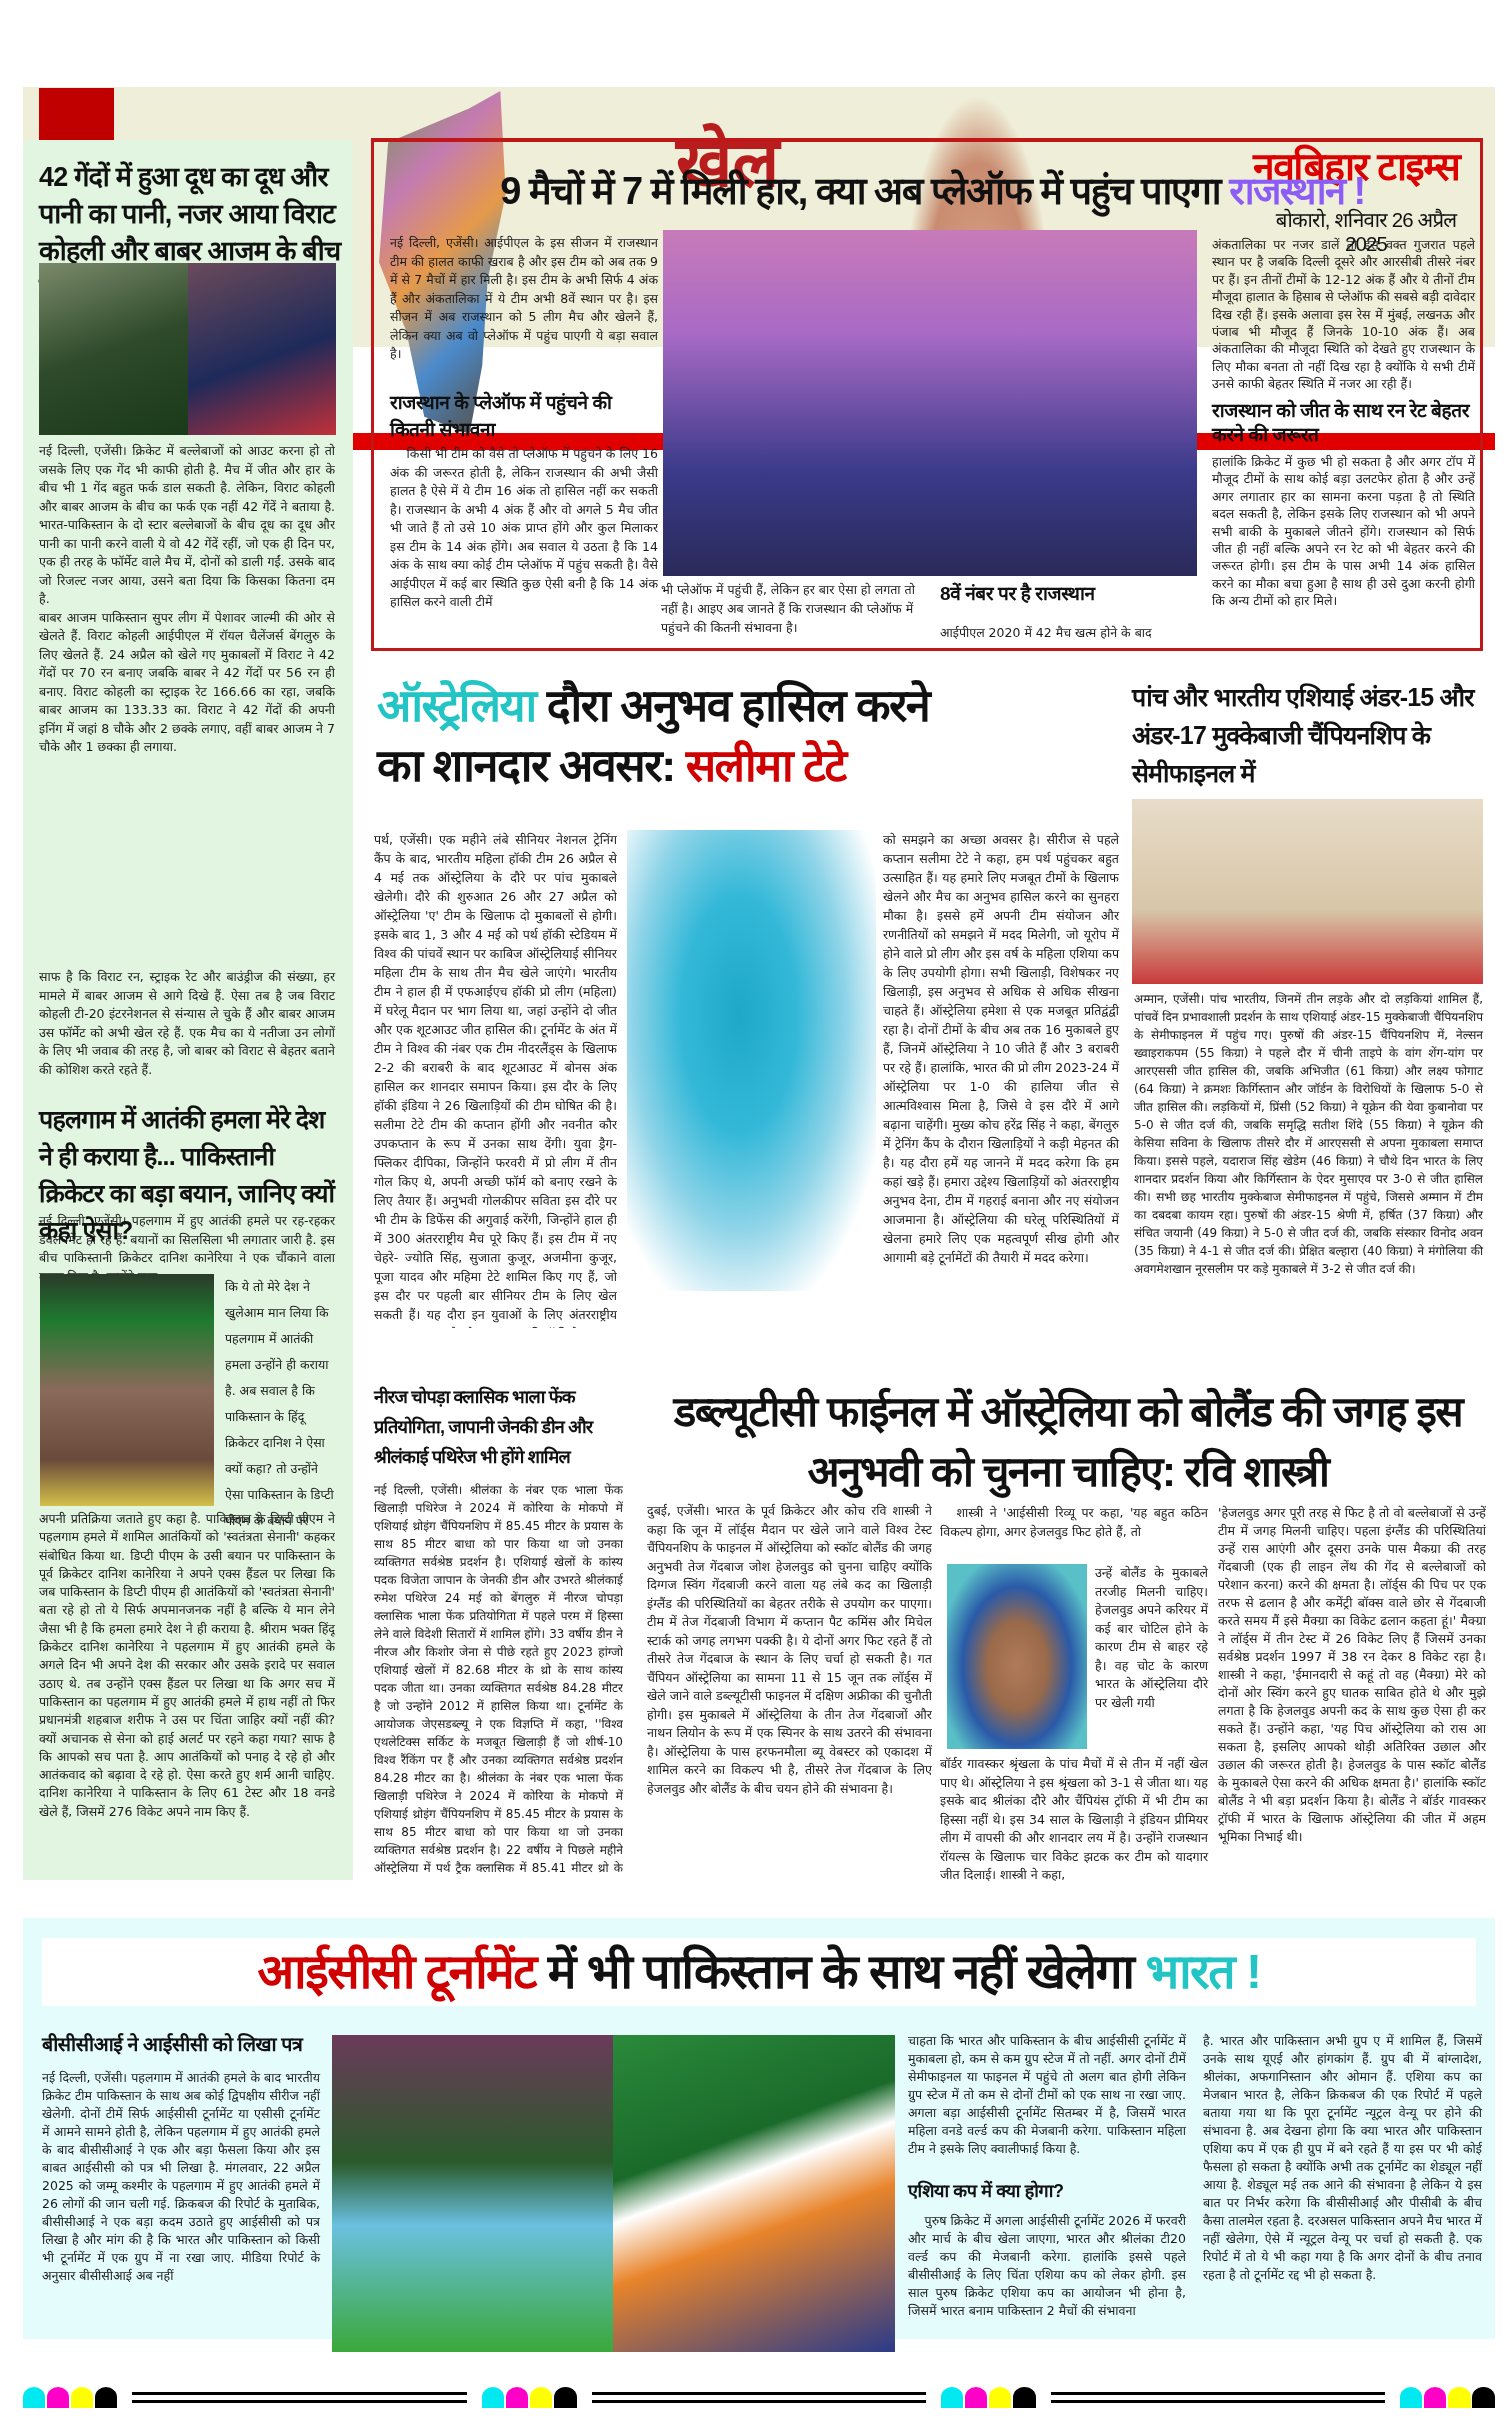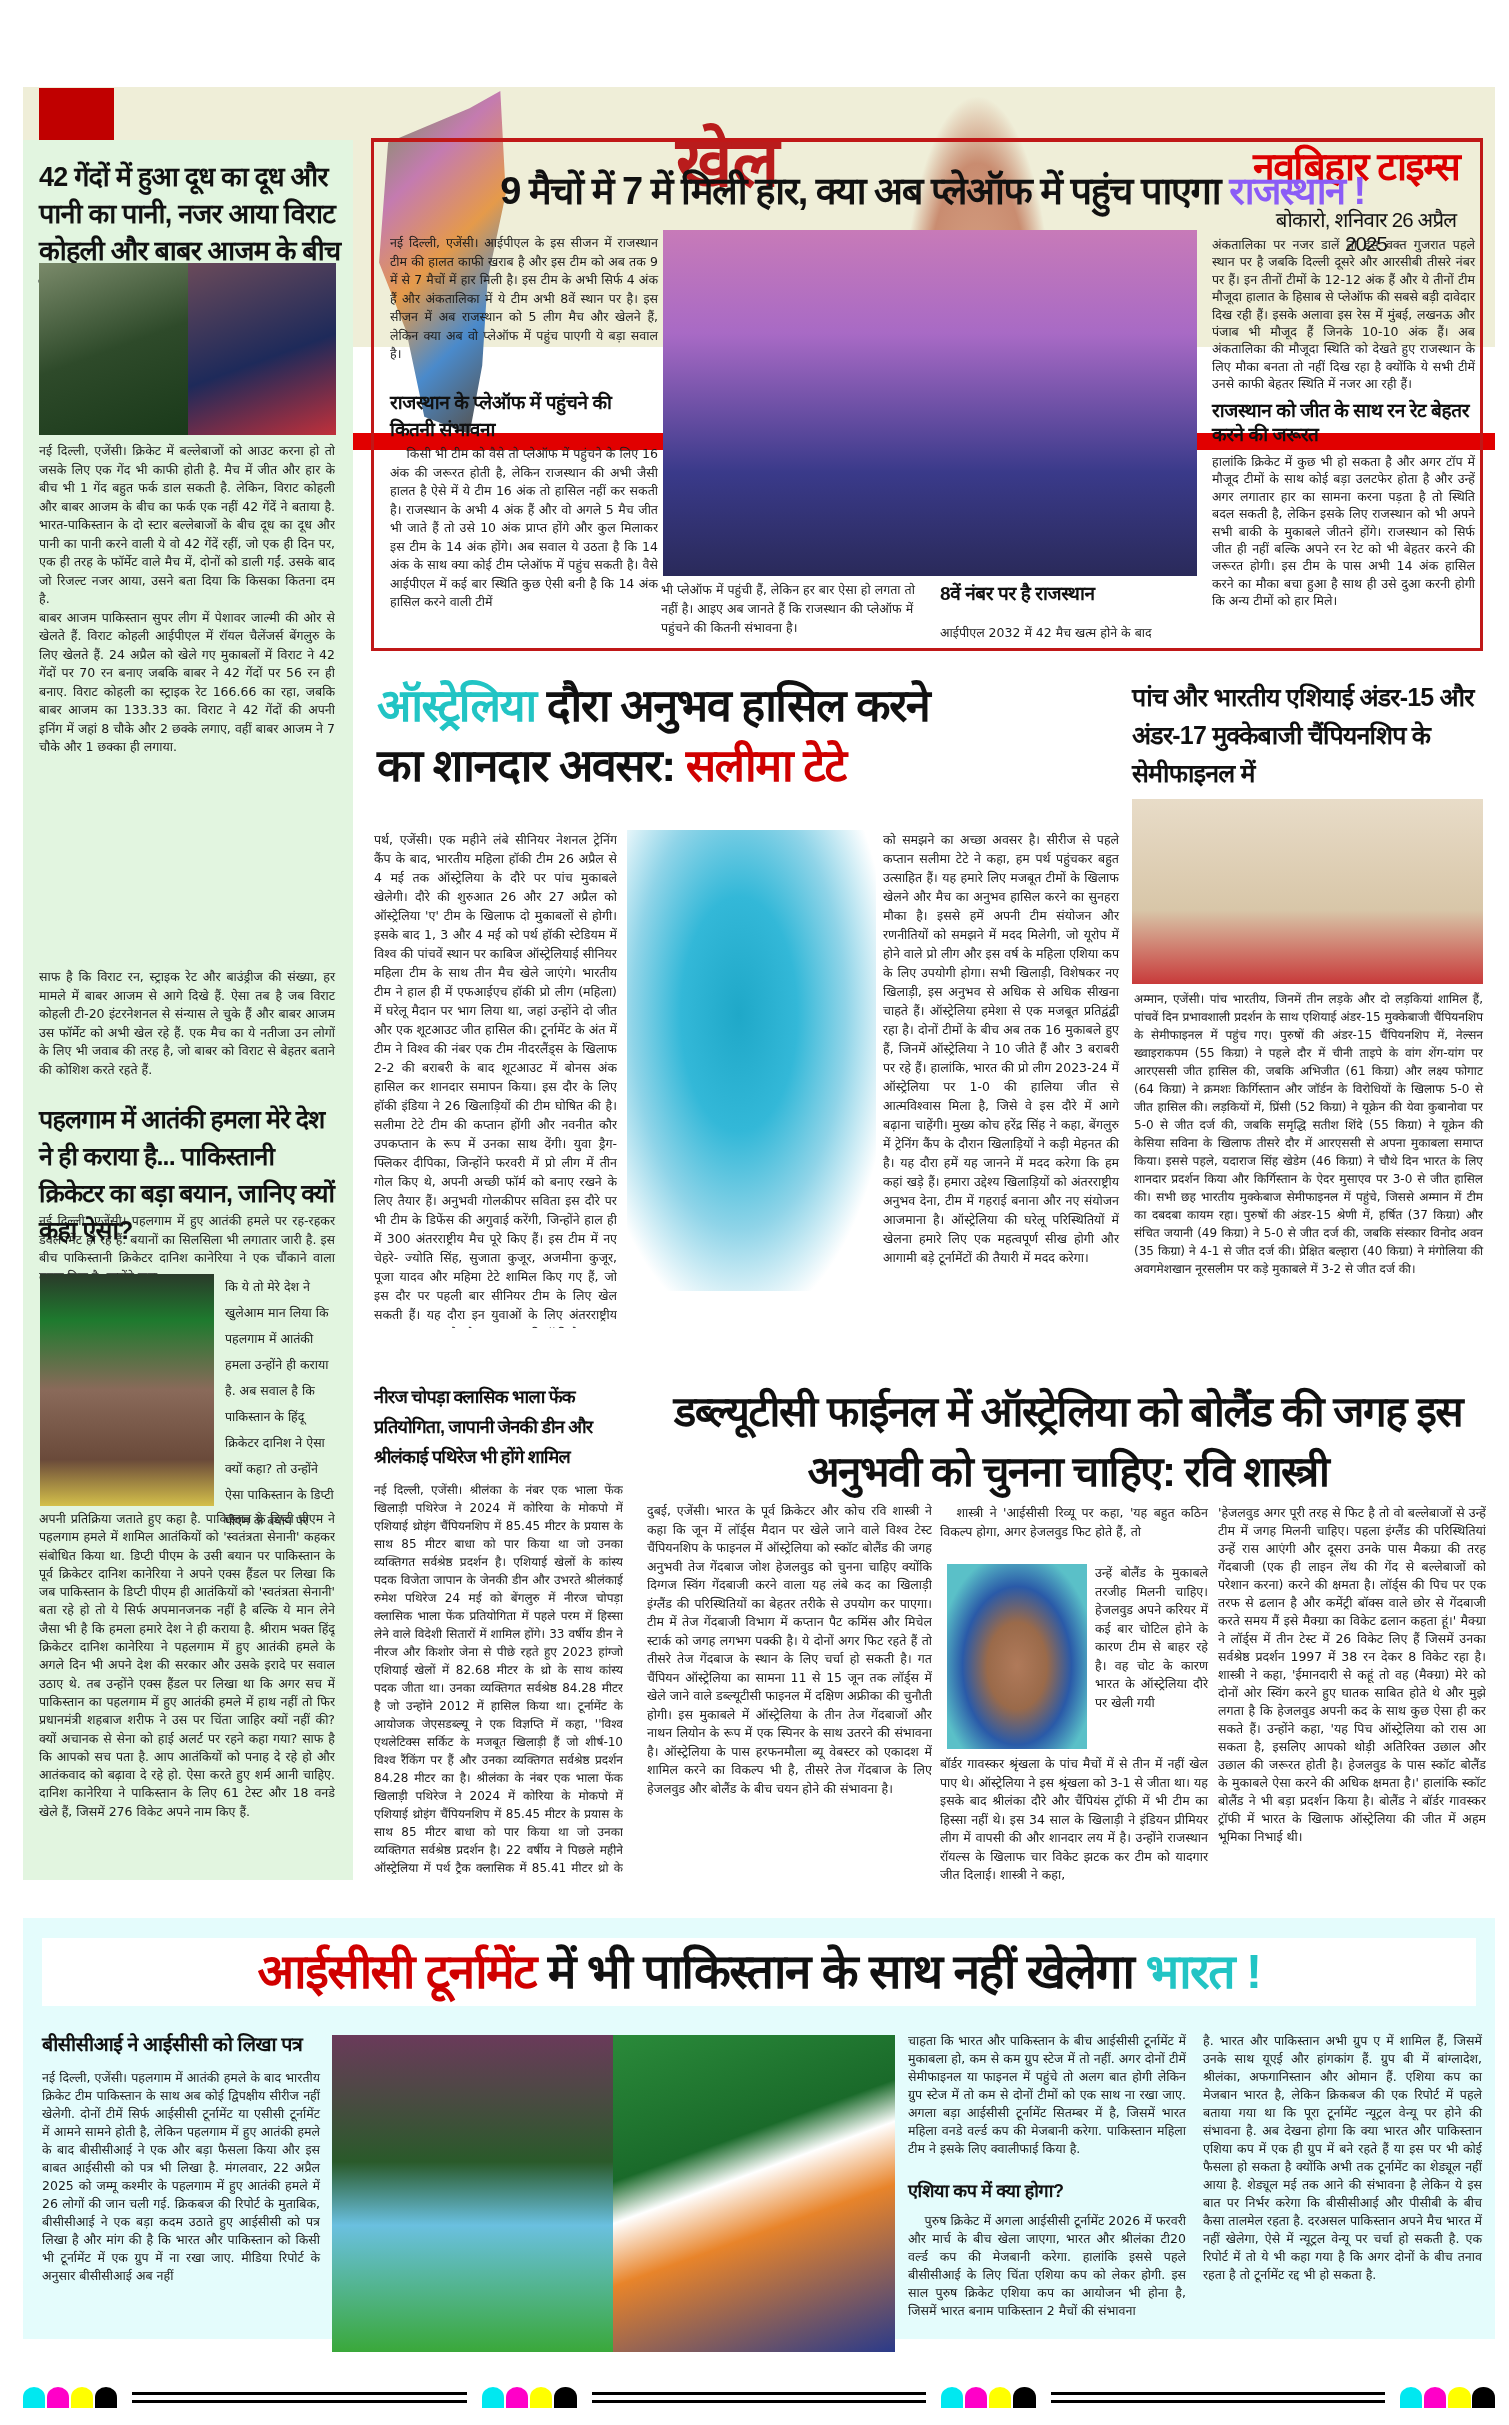--- a/index.html
+++ b/index.html
@@ -48,21 +48,21 @@
 <div class="abs" style="left:371px;top:138px;width:1112px;height:513px;border:3.8px solid #c01818;border-top-width:4.5px"></div>
 <div class="abs hd" style="left:385px;top:165px;width:1095px;text-align:center;font-size:38px;line-height:53px;letter-spacing:-1.5px">
   <span>9 मैचों में 7 में मिली हार, क्या अब प्लेऑफ में पहुंच पाएगा</span> <span style="color:#8b5cf6">राजस्थान !</span>
 </div>
 <div class="abs txt" style="left:390px;top:234px;width:268px;font-size:12.5px;line-height:18.5px">नई दिल्ली, एजेंसी। आईपीएल के इस सीजन में राजस्थान टीम की हालत काफी खराब है और इस टीम को अब तक 9 में से 7 मैचों में हार मिली है। इस टीम के अभी सिर्फ 4 अंक हैं और अंकतालिका में ये टीम अभी 8वें स्थान पर है। इस सीजन में अब राजस्थान को 5 लीग मैच और खेलने हैं, लेकिन क्या अब वो प्लेऑफ में पहुंच पाएगी ये बड़ा सवाल है।</div>
 <div class="abs sub" style="left:390px;top:389px;width:268px;font-size:19px;line-height:27px">राजस्थान के प्लेऑफ में पहुंचने की कितनी संभावना</div>
 <div class="abs txt" style="left:390px;top:445px;width:268px;height:196px;overflow:hidden;font-size:12.5px;line-height:18.5px;text-indent:16.6px">किसी भी टीम को वैसे तो प्लेऑफ में पहुंचने के लिए 16 अंक की जरूरत होती है, लेकिन राजस्थान की अभी जैसी हालत है ऐसे में ये टीम 16 अंक तो हासिल नहीं कर सकती है। राजस्थान के अभी 4 अंक हैं और वो अगले 5 मैच जीत भी जाते हैं तो उसे 10 अंक प्राप्त होंगे और कुल मिलाकर इस टीम के 14 अंक होंगे। अब सवाल ये उठता है कि 14 अंक के साथ क्या कोई टीम प्लेऑफ में पहुंच सकती है। वैसे आईपीएल में कई बार स्थिति कुछ ऐसी बनी है कि 14 अंक हासिल करने वाली टीमें</div>
 <div class="abs img" style="left:663px;top:230px;width:534px;height:346px;background:linear-gradient(180deg,#c77ab8 0%,#a86ac5 30%,#3a3a8a 70%,#2a2a5a 100%)"></div>
 <div class="abs cap" style="left:661px;top:580px;width:264px;font-size:12.5px;line-height:19px">भी प्लेऑफ में पहुंची हैं, लेकिन हर बार ऐसा हो लगता तो नहीं है। आइए अब जानते हैं कि राजस्थान की प्लेऑफ में पहुंचने की कितनी संभावना है।</div>
 <div class="abs sub" style="left:940px;top:580px;width:257px;font-size:19px;line-height:27px">8वें नंबर पर है राजस्थान</div>
-<div class="abs cap" style="left:940px;top:623px;width:257px;font-size:12.5px">आईपीएल 2032 में 42 मैच खत्म होने के बाद</div>
+<div class="abs cap" style="left:940px;top:623px;width:257px;font-size:12.5px">आईपीएल 2020 में 42 मैच खत्म होने के बाद</div>
 <div class="abs txt" style="left:1212px;top:236px;width:263px;font-size:12.5px;line-height:17.4px">अंकतालिका पर नजर डालें तो इस वक्त गुजरात पहले स्थान पर है जबकि दिल्ली दूसरे और आरसीबी तीसरे नंबर पर हैं। इन तीनों टीमों के 12-12 अंक हैं और ये तीनों टीम मौजूदा हालात के हिसाब से प्लेऑफ की सबसे बड़ी दावेदार दिख रही हैं। इसके अलावा इस रेस में मुंबई, लखनऊ और पंजाब भी मौजूद हैं जिनके 10-10 अंक हैं। अब अंकतालिका की मौजूदा स्थिति को देखते हुए राजस्थान के लिए मौका बनता तो नहीं दिख रहा है क्योंकि ये सभी टीमें उनसे काफी बेहतर स्थिति में नजर आ रही हैं।</div>
 <div class="abs sub" style="left:1212px;top:399px;width:263px;font-size:19px;line-height:24px">राजस्थान को जीत के साथ रन रेट बेहतर करने की जरूरत</div>
 <div class="abs txt" style="left:1212px;top:453px;width:263px;font-size:12.5px;line-height:17.4px">हालांकि क्रिकेट में कुछ भी हो सकता है और अगर टॉप में मौजूद टीमों के साथ कोई बड़ा उलटफेर होता है और उन्हें अगर लगातार हार का सामना करना पड़ता है तो स्थिति बदल सकती है, लेकिन इसके लिए राजस्थान को भी अपने सभी बाकी के मुकाबले जीतने होंगे। राजस्थान को सिर्फ जीत ही नहीं बल्कि अपने रन रेट को भी बेहतर करने की जरूरत होगी। इस टीम के पास अभी 14 अंक हासिल करने का मौका बचा हुआ है साथ ही उसे दुआ करनी होगी कि अन्य टीमों को हार मिले।</div>
 
 <div class="abs hd" style="left:377px;top:676px;width:747px;text-align:left;font-size:45px;line-height:60px;letter-spacing:-1.5px">
   <span style="color:#22c4c4">ऑस्ट्रेलिया</span><span> दौरा अनुभव हासिल करने</span><br>
   <span>का शानदार अवसर: </span><span style="color:#d00000">सलीमा टेटे</span>
 </div>
 <div class="abs txt" style="left:374px;top:830px;width:243px;height:498px;overflow:hidden;font-size:12.5px;line-height:19px">पर्थ, एजेंसी। एक महीने लंबे सीनियर नेशनल ट्रेनिंग कैंप के बाद, भारतीय महिला हॉकी टीम 26 अप्रैल से 4 मई तक ऑस्ट्रेलिया के दौरे पर पांच मुकाबले खेलेगी। दौरे की शुरुआत 26 और 27 अप्रैल को ऑस्ट्रेलिया 'ए' टीम के खिलाफ दो मुकाबलों से होगी। इसके बाद 1, 3 और 4 मई को पर्थ हॉकी स्टेडियम में विश्व की पांचवें स्थान पर काबिज ऑस्ट्रेलियाई सीनियर महिला टीम के साथ तीन मैच खेले जाएंगे। भारतीय टीम ने हाल ही में एफआईएच हॉकी प्रो लीग (महिला) में घरेलू मैदान पर भाग लिया था, जहां उन्होंने दो जीत और एक शूटआउट जीत हासिल की। टूर्नामेंट के अंत में टीम ने विश्व की नंबर एक टीम नीदरलैंड्स के खिलाफ 2-2 की बराबरी के बाद शूटआउट में बोनस अंक हासिल कर शानदार समापन किया। इस दौर के लिए हॉकी इंडिया ने 26 खिलाड़ियों की टीम घोषित की है। सलीमा टेटे टीम की कप्तान होंगी और नवनीत कौर उपकप्तान के रूप में उनका साथ देंगी। युवा ड्रैग-फ्लिकर दीपिका, जिन्होंने फरवरी में प्रो लीग में तीन गोल किए थे, अपनी अच्छी फॉर्म को बनाए रखने के लिए तैयार हैं। अनुभवी गोलकीपर सविता इस दौरे पर भी टीम के डिफेंस की अगुवाई करेंगी, जिन्होंने हाल ही में 300 अंतरराष्ट्रीय मैच पूरे किए हैं। इस टीम में नए चेहरे- ज्योति सिंह, सुजाता कुजूर, अजमीना कुजूर, पूजा यादव और महिमा टेटे शामिल किए गए हैं, जो इस दौर पर पहली बार सीनियर टीम के लिए खेल सकती हैं। यह दौरा इन युवाओं के लिए अंतरराष्ट्रीय अनुभव प्राप्त करने और उच्च स्तर की हॉकी के दबाव</div>
 <div class="abs img" style="left:627px;top:830px;width:249px;height:461px;background:radial-gradient(ellipse at 45% 40%,#1fa8c8 0%,#33b8d8 30%,#8fd4e8 55%,#fff 80%)"></div>

